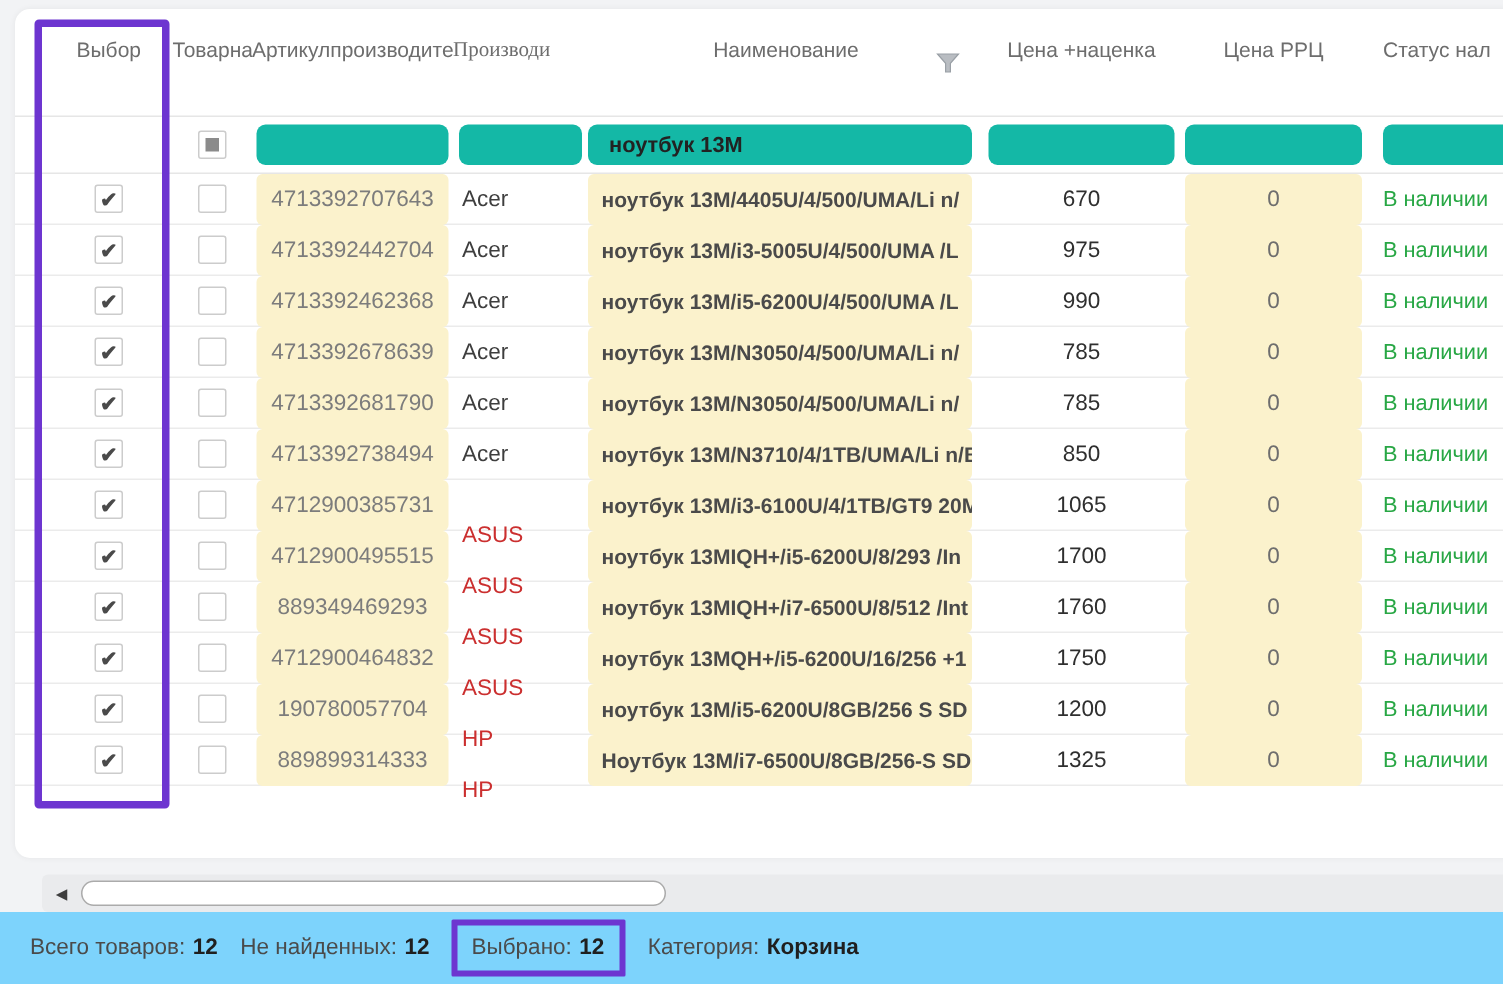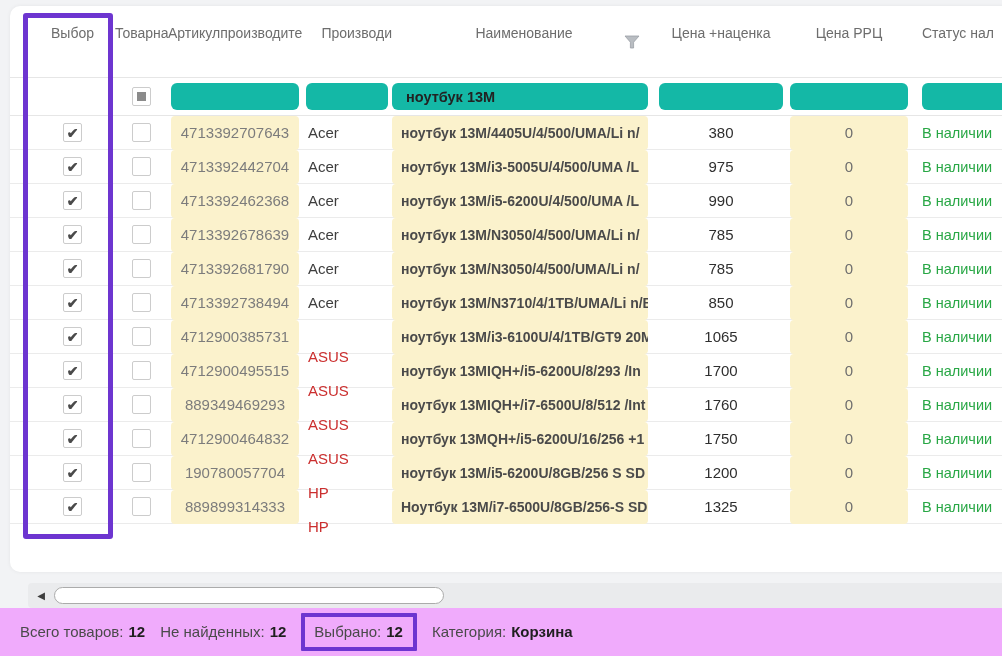--- a/index.html
+++ b/index.html
@@ -25,21 +25,21 @@
   .c { flex:0 0 auto; display:flex; align-items:center; }
   .col-sel   { width:85px;  justify-content:center; }
   .col-found { width:53px;  justify-content:center; }
   .col-art   { width:134px; justify-content:center; }
   .col-mfr   { width:90px;  justify-content:flex-start; padding-left:6px; }
   .col-name  { width:264px; justify-content:flex-start; }
   .col-price { width:130px; justify-content:center; }
   .col-rrp   { width:126px; justify-content:center; }
   .col-status{ width:150px; justify-content:flex-start; padding-left:10px; }
   .thead .col-status { text-align:left; white-space:nowrap; }
-  .thead .col-mfr { text-align:right; white-space:nowrap; padding-left:0; }
+  .thead .col-mfr { text-align:left; white-space:nowrap; padding-left:0;font-family:Liberation Serif, serif; }
   .thead .col-name { position:relative; }
 
   
   .hl { background:var(--yellow,#fbf2cc); border-radius:4px; height:34px; display:flex; align-items:center; }
   .art  { width:128px; justify-content:center; color:#7c7c7c; font-size:15px; }
   .name { width:256px; padding:3px 9px; color:#4a4a4a; font-weight:600; font-size:14px; white-space:nowrap; overflow:hidden; }
   .rrp  { width:118px; justify-content:center; color:#6e6e6e; font-size:15px; }
   .price{ color:#2f2f2f; font-size:15px; }
   .mfr  { font-size:15px; color:#3e3e3e; }
   .mfr.red { color:var(--red,#cb2f2f);margin-top:40px; }
@@ -76,21 +76,21 @@
   }
 
   
   .hscroll { position:absolute; left:28px; top:583px; width:974px; height:25px;
              background:#eaebed; border-radius:4px 0 0 4px; display:flex; align-items:center; }
   .hs-arrow { width:26px; text-align:center; color:#3e3e3e; font-size:10px; cursor:pointer; }
   .hs-track { width:390px; height:17px; background:#ffffff; border:1px solid #ababab; border-radius:9px; cursor:pointer; }
 
   
   .statusbar { position:absolute; left:0; top:608px; width:1002px; height:48px;
-               background:#f0abfc; padding:14px 0 0 20px; font-size:15px; color:#4a4a4a;
+               background:#7dd3fc; padding:14px 0 0 20px; font-size:15px; color:#4a4a4a;
                display:flex; align-items:flex-start; gap:15px; line-height:20px; }
   .seg b { margin-left:5px; color:#1f1f1f; }
 </style>
 </head>
 <body>
 
 <div class="page">
 
   <div class="card">
 
@@ -150,21 +150,21 @@
     <div class="c col-art">
             <span class="hl art">4713392707643</span>
           </div>
     <div class="c col-mfr">
             <span class="mfr">Acer</span>
           </div>
     <div class="c col-name">
             <span class="hl name">ноутбук 13M/4405U/4/500/UMA/Li n/</span>
           </div>
     <div class="c col-price">
-            <span class="price">380</span>
+            <span class="price">670</span>
           </div>
     <div class="c col-rrp">
             <span class="hl rrp">0</span>
           </div>
     <div class="c col-status">
             <span class="status">В наличии</span>
           </div>
   </div>
 
   <div class="trow">

